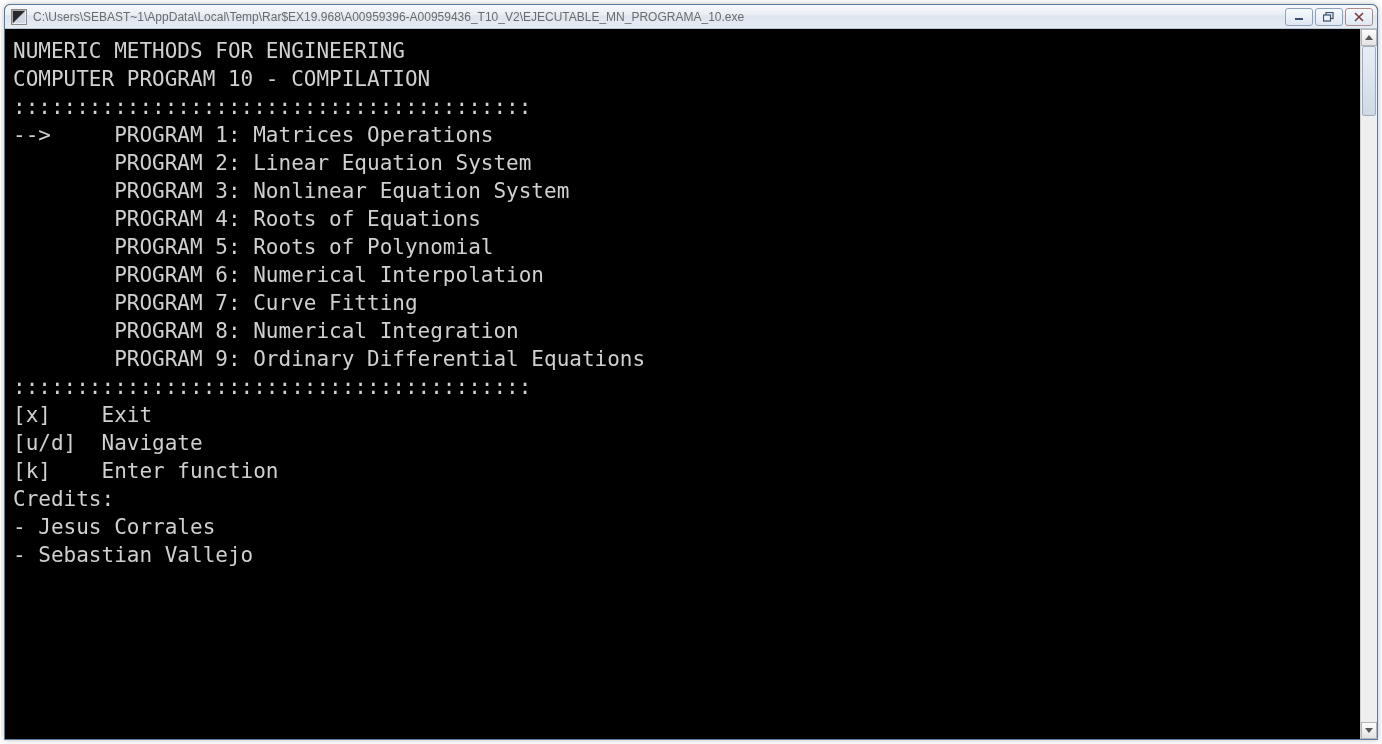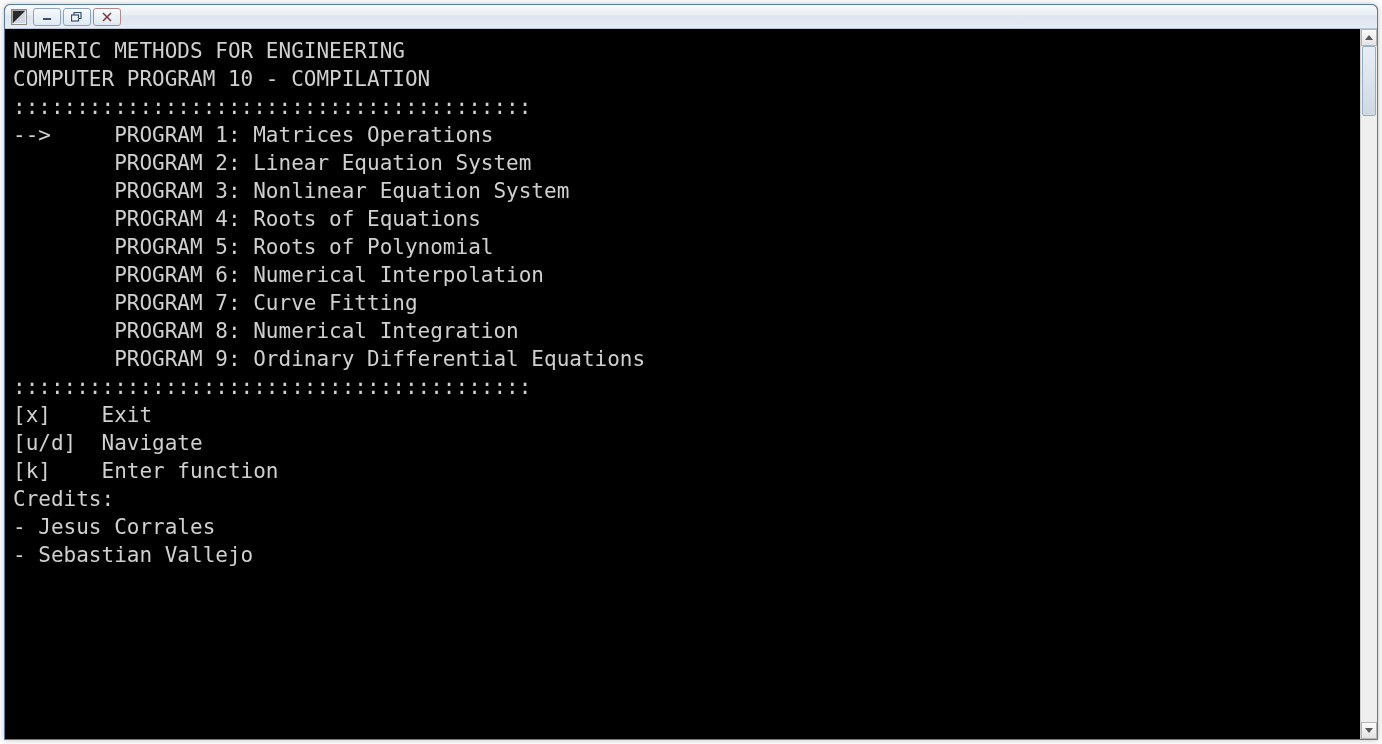--- a/index.html
+++ b/index.html
@@ -98,20 +98,21 @@
   .sb-arrow.up { border-bottom:5px solid #5a5a5a; }
   .sb-arrow.down { border-top:5px solid #5a5a5a; }
   .line { display:block; }
 </style>
 </head>
 <body>
 
 <div class="window">
   <div class="titlebar">
     <div class="app-icon"></div>
+    <div class="title-text">C:\Users\SEBAST~1\AppData\Local\Temp\Rar$EX19.968\A00959396-A00959436_T10_V2\EJECUTABLE_MN_PROGRAMA_10.exe</div>
     <div class="win-buttons">
       <div class="win-btn">
         <svg width="10" height="8">
             <rect x="1" y="5" width="8" height="2" fill="#3a506b"></rect>
           </svg>
       </div>
       <div class="win-btn">
         <svg width="12" height="10">
           <rect x="3" y="0.5" width="7" height="6" fill="none" stroke="#3a506b" stroke-width="1.2"></rect>
           <rect x="0.5" y="3" width="7" height="6" fill="#eef3f9" stroke="#3a506b" stroke-width="1.2"></rect>

